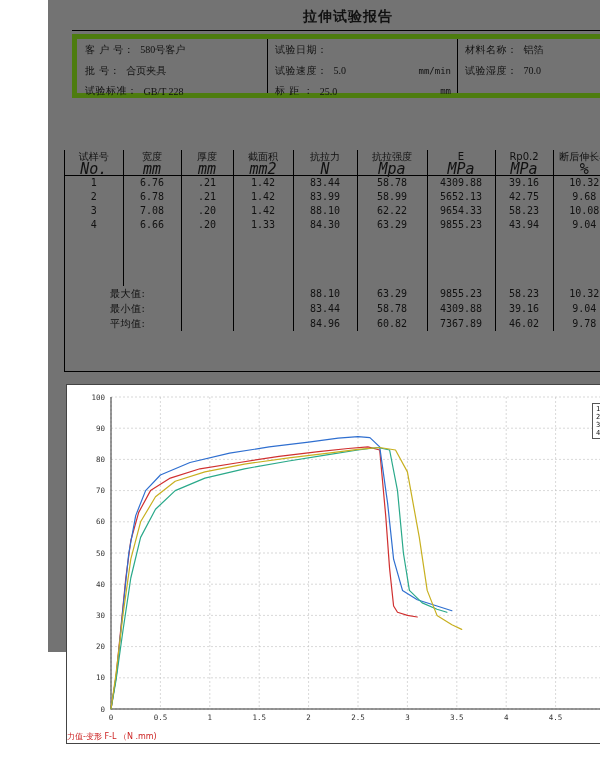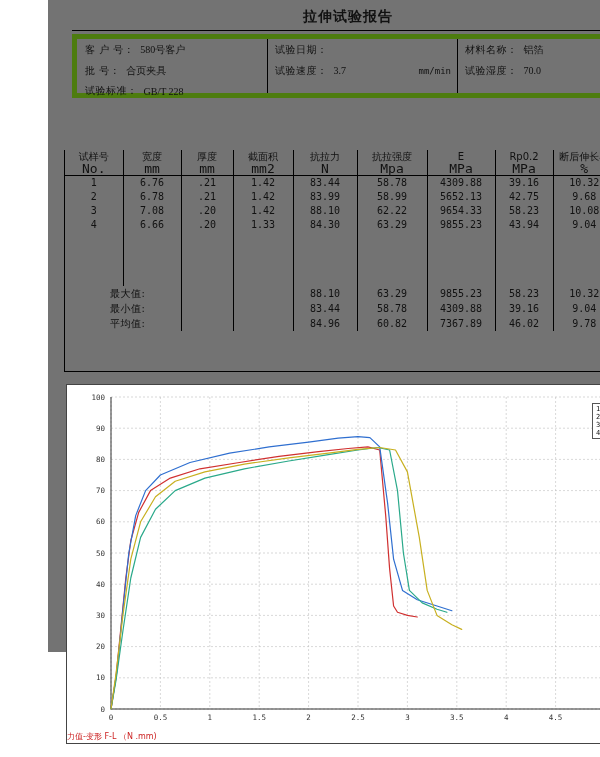--- a/index.html
+++ b/index.html
@@ -122,22 +122,23 @@
     font-family: "DejaVu Sans Mono", "Liberation Mono", monospace;
   }
   table.data th .zh {
     font-family: "DejaVu Sans", "Liberation Sans", sans-serif;
     font-size: 10px;
     display: block;
     line-height: 13px;
   }
   table.data th .un {
     display: block;
-    font-size: 13px;
+    font-size: 15px;
     line-height: 12px;
+    font-style: italic;
   }
   .vsep { border-left: 1px solid #000; }
   .hsep-top { border-top: 1px solid #000; }
   tr.datarow td { height: 14px; line-height: 14px; font-size: 10px; }
   .sumrow td { height: 15px; line-height: 15px; font-size: 10px; }
   .sumlabel {
     font-family: "DejaVu Sans", "Liberation Sans", sans-serif !important;
     text-align: left;
     padding-left: 10px !important;
     letter-spacing: 0.5px;
@@ -208,33 +209,38 @@
         <span class="unit"></span>
       </div>
 
       <div class="cellgroup">
         <span class="lbl">批    号：</span>
         <span class="val">合页夹具</span>
         <span class="unit"></span>
       </div>
       <div class="cellgroup">
         <span class="lbl">试验速度：</span>
-        <span class="val">3.7</span>
+        <span class="val">5.0</span>
         <span class="unit">mm/min</span>
       </div>
 
       <div class="cellgroup">
         <span class="lbl">试验湿度：</span>
         <span class="val">70.0</span>
         <span class="unit">%</span>
       </div>
       <div class="cellgroup">
         <span class="lbl">试验标准：</span>
         <span class="val">GB/T 228</span>
         <span class="unit"></span>
+      </div>
+      <div class="cellgroup">
+        <span class="lbl">标  距 ：</span>
+        <span class="val">25.0</span>
+        <span class="unit">mm</span>
       </div>
 
     </div>
   </div>
 
 
   <div class="table-box">
     <table class="data">
       <colgroup>
         <col style="width:58px">

